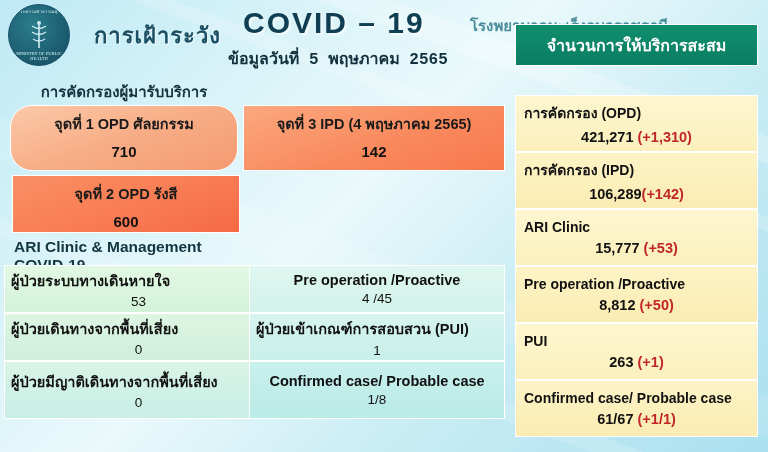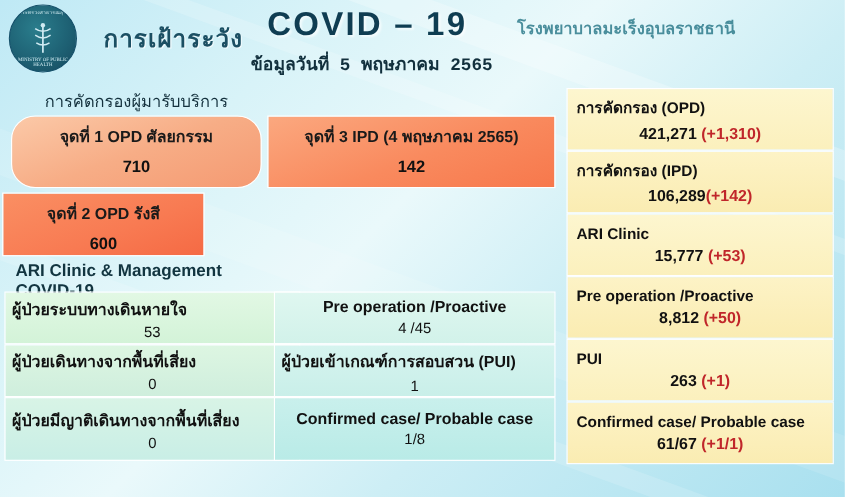--- a/index.html
+++ b/index.html
@@ -58,32 +58,32 @@
   .date-line {
     position:absolute; left:228px; top:46px;
     font-family:Liberation Mono, monospace;
     font-weight:bold; font-size:16px; color:#12303d;
   }
 
   
   .screen-head {
     position:absolute; left:14px; top:80px; width:220px;
     font-family:"Liberation Sans", sans-serif;
-    font-weight:normal; font-size:15px; color:#14313d;
+    font-weight:bold; font-size:15px; color:#14313d;
     text-align:center;
   }
 
   .box { position:absolute; border:1px solid #fff; }
   .orange-a {
     left:10px; top:105px; width:228px; height:66px;
     background:linear-gradient(160deg,#fbc9a8 0%, #f7ad86 50%, #f59a72 100%);
     border-radius:22px;
   }
   .orange-b {
-    left:2px; top:175px; width:184px; height:58px;
+    left:12px; top:175px; width:228px; height:58px;
     background:linear-gradient(160deg,#fa8f63 0%,#f87a52 60%,#f56a44 100%);
   }
   .orange-c {
     left:243px; top:105px; width:262px; height:66px;
     background:linear-gradient(160deg,#fba87f 0%, #f98a5e 55%, #f7784c 100%);
   }
   .cell-label {
     font-family:"Liberation Sans", sans-serif;
     font-weight:bold; font-size:14.5px; color:#1a1a1a;
     padding:6px 8px 0 8px; text-align:center;
@@ -133,21 +133,21 @@
   
   .rheader {
     position:absolute; left:515px; top:24px; width:243px; height:42px;
     background:linear-gradient(180deg,#0f8f6e 0%, #0b7d62 100%);
     border:1px solid #fff;
     display:flex; align-items:center; justify-content:center;
   }
   .rheader span {
     font-family:"Liberation Sans", sans-serif; font-weight:bold; font-size:16px; color:#fff;
   }
-  .rtable { position:absolute; left:515px; top:80px; width:243px; }
+  .rtable { position:absolute; left:515px; top:95px; width:243px; }
   .rrow {
     border:1px solid #fff;
     background:linear-gradient(180deg,#fdf6cf 0%, #fbf0bd 100%);
     height:57px;
     display:flex; flex-direction:column; justify-content:center;
   }
   .rrow .lbl {
     font-family:"Liberation Sans", sans-serif; font-weight:bold; font-size:14px; color:#111;
     padding-left:8px;
   }
@@ -227,20 +227,23 @@
     <div class="mrow m2">
       <div class="lbl left">ผู้ป่วยเข้าเกณฑ์การสอบสวน (PUI)</div>
       <div class="val">1</div>
     </div>
     <div class="mrow m3">
       <div class="lbl">Confirmed case/ Probable case</div>
       <div class="val">1/8</div>
     </div>
   </div>
 
+  <div class="rheader">
+    <span>จำนวนการให้บริการสะสม</span>
+  </div>
 
   <div class="rtable">
     <div class="rrow">
       <div class="lbl">การคัดกรอง (OPD)</div>
       <div class="val"><span>421,271</span>&nbsp;<span class="delta">(+1,310)</span></div>
     </div>
     <div class="rrow alt">
       <div class="lbl">การคัดกรอง (IPD)</div>
       <div class="val"><span>106,289</span><span class="delta">(+142)</span></div>
     </div>

